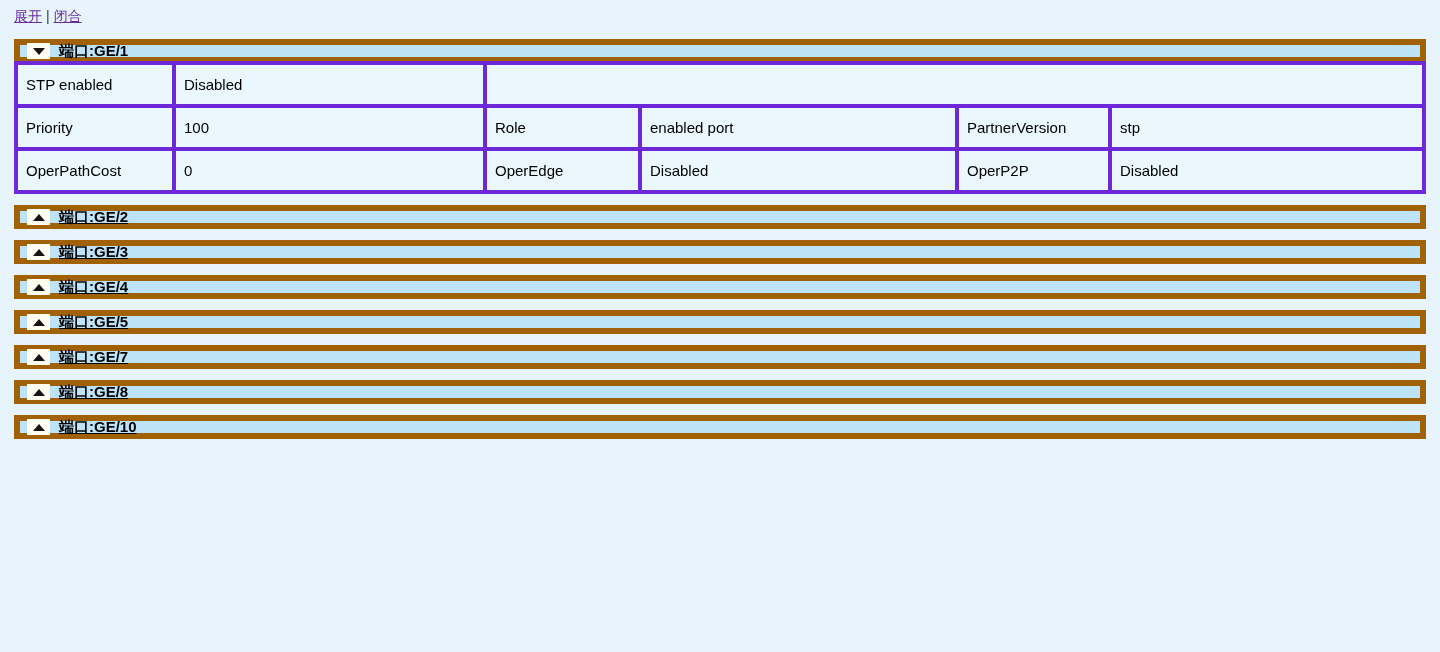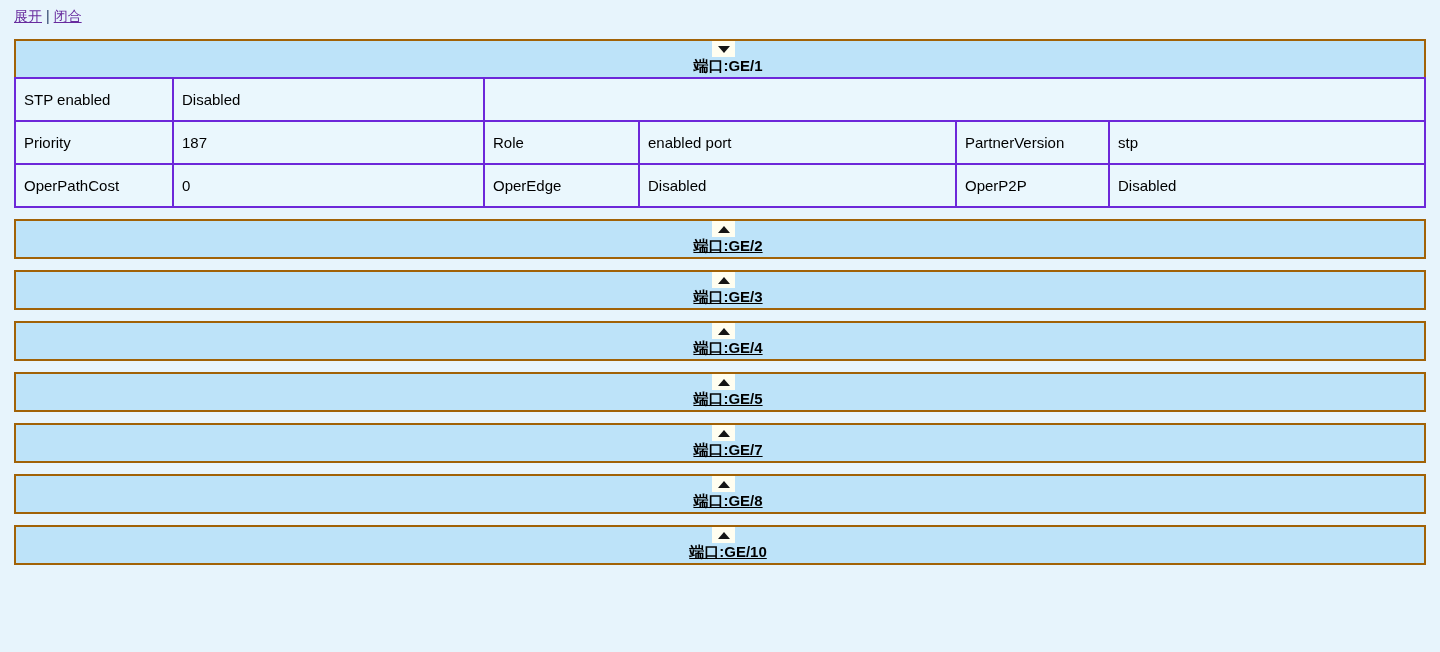--- a/index.html
+++ b/index.html
@@ -31,28 +31,27 @@
     text-align: center;
   }
   .link-sep {
     color: #233a63;
     margin: 0 4px;
   }
 
   
   .panel-header {
     box-sizing: border-box;
-    height: 40px;
-    border: 2px solid #a16207;
+    height: 24px;
+    border: 6px solid #a16207;
     background: #bde3f9;
     display: flex;
     align-items: center;
     padding-left: 7px;
     cursor: pointer;
-    flex-direction: column;
   }
   .panel-title {
     font-weight: bold;
     font-size: 15px;
     margin-left: 9px;
     color: #000;
     white-space: nowrap;
   }
   .icon-box {
     box-sizing: border-box;
@@ -80,21 +79,21 @@
 
   
   .detail-table {
     width: 100%;
     border-collapse: collapse;
     table-layout: fixed;
     margin-top: -2px;
   }
   .detail-table td {
     box-sizing: border-box;
-    border: 2px solid #6d28d9;
+    border: 4px solid #6d28d9;
     background: #eaf7fd;
     height: 43px;
     padding: 0 8px;
     font-size: 15px;
     color: #000;
     white-space: nowrap;
     overflow: hidden;
   }
 
   .collapsed-panel {
@@ -145,21 +144,21 @@
           <col>
       </colgroup>
       <tbody>
           <tr>
         <td>STP enabled</td>
         <td>Disabled</td>
         <td colspan="4"></td>
       </tr>
       <tr>
         <td>Priority</td>
-        <td>187</td>
+        <td>100</td>
         <td>Role</td>
         <td>enabled port</td>
         <td>PartnerVersion</td>
         <td>stp</td>
       </tr>
       <tr>
         <td>OperPathCost</td>
         <td>0</td>
         <td>OperEdge</td>
         <td>Disabled</td>

